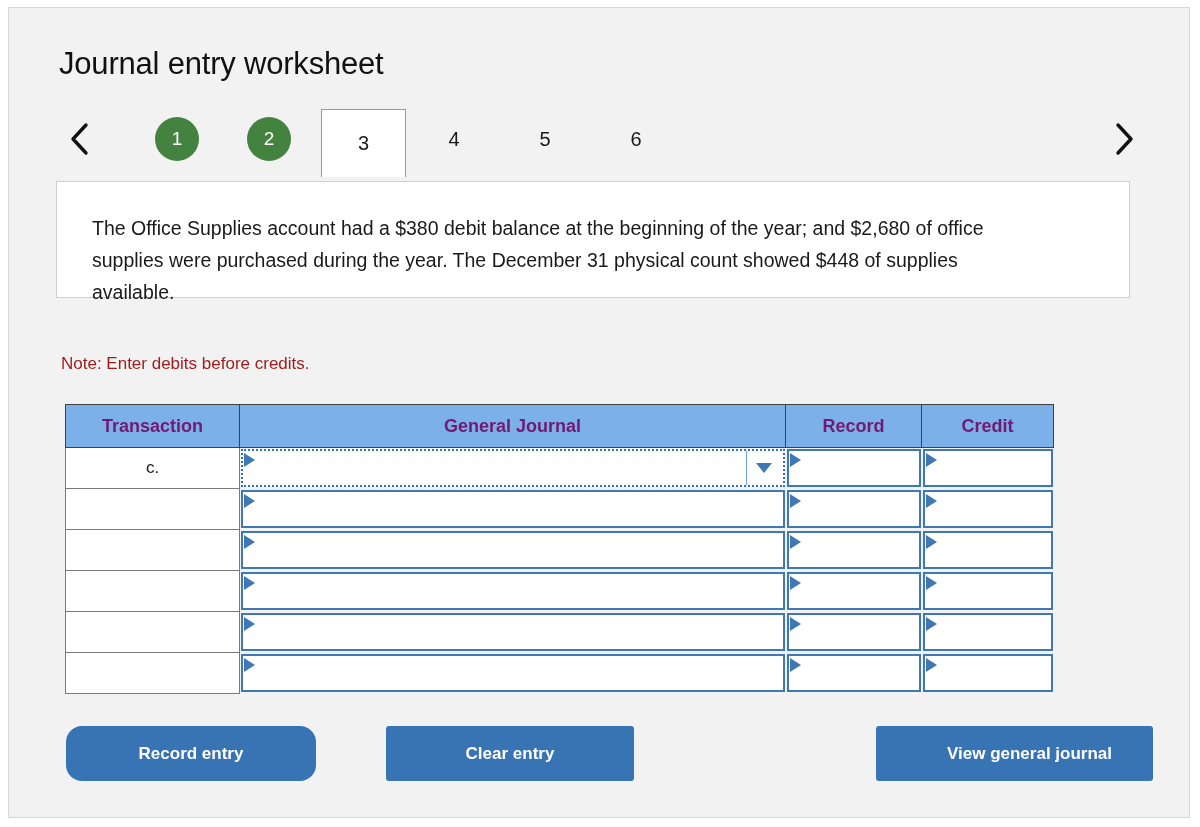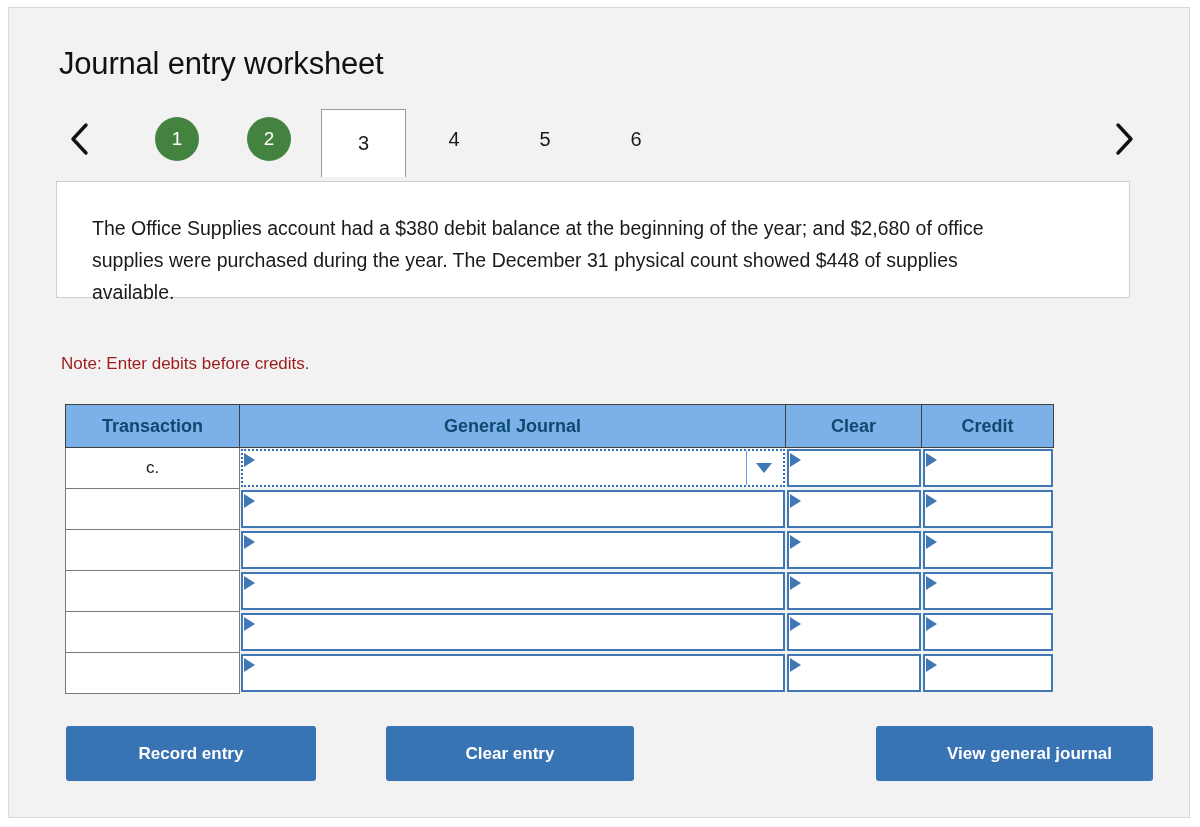--- a/index.html
+++ b/index.html
@@ -133,21 +133,21 @@
     width: 988px;
     border-collapse: collapse;
     table-layout: fixed;
   }
   .jtable th {
     background: #7bb0e8;
     border: 1px solid #404040;
     height: 42px;
     font-size: 18px;
     font-weight: bold;
-    color: #0c4a6e;
+    color: #701a75;
     padding: 0;
   }
   .col-trans { width: 174px; }
   .col-gj    { width: 546px; }
   .col-debit { width: 136px; }
   .col-credit{ width: 132px; }
 
   .jtable td {
     padding: 0;
     height: 40px;
@@ -213,21 +213,21 @@
     background: #3873b3;
     color: #ffffff;
     font-size: 17px;
     font-weight: bold;
     border: none;
     border-radius: 3px;
     height: 55px;
     cursor: pointer;
     font-family: "Liberation Sans", sans-serif;
   }
-  .btn-record { left: 57px; top: 718px; width: 250px; }
+  .btn-record { left: 57px; top: 718px; width: 250px; border-radius: 16px; }
   .btn-clear  { left: 377px; top: 718px; width: 248px; }
   .btn-view   { left: 867px; top: 718px; width: 277px; padding-left: 36px; }
 </style>
 </head>
 <body>
 
 <div class="page-frame">
 
   <div class="page-title">Journal entry worksheet</div>
 
@@ -279,21 +279,21 @@
     <colgroup>
       <col class="col-trans">
         <col class="col-gj">
         <col class="col-debit">
         <col class="col-credit">
     </colgroup>
     <thead>
       <tr>
         <th>Transaction</th>
         <th>General Journal</th>
-        <th>Clear</th>
+        <th>Record</th>
         <th>Credit</th>
       </tr>
     </thead>
     <tbody>
 
       <tr>
         <td class="cell-trans">c.</td>
         <td class="cell-input-wrap">
           <div class="cell-box selected">
             <span class="flag-tri"></span>

